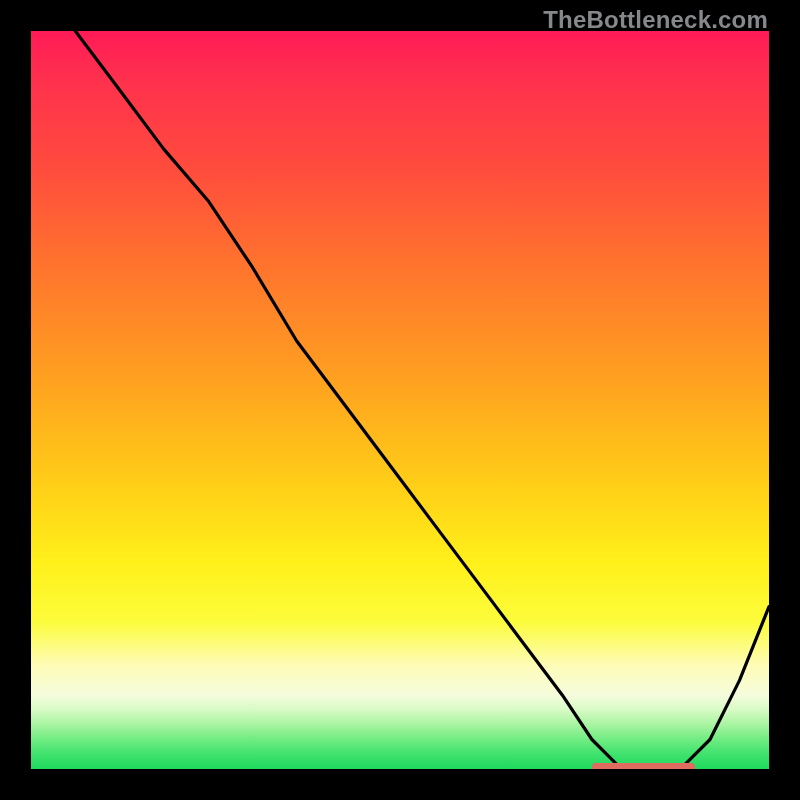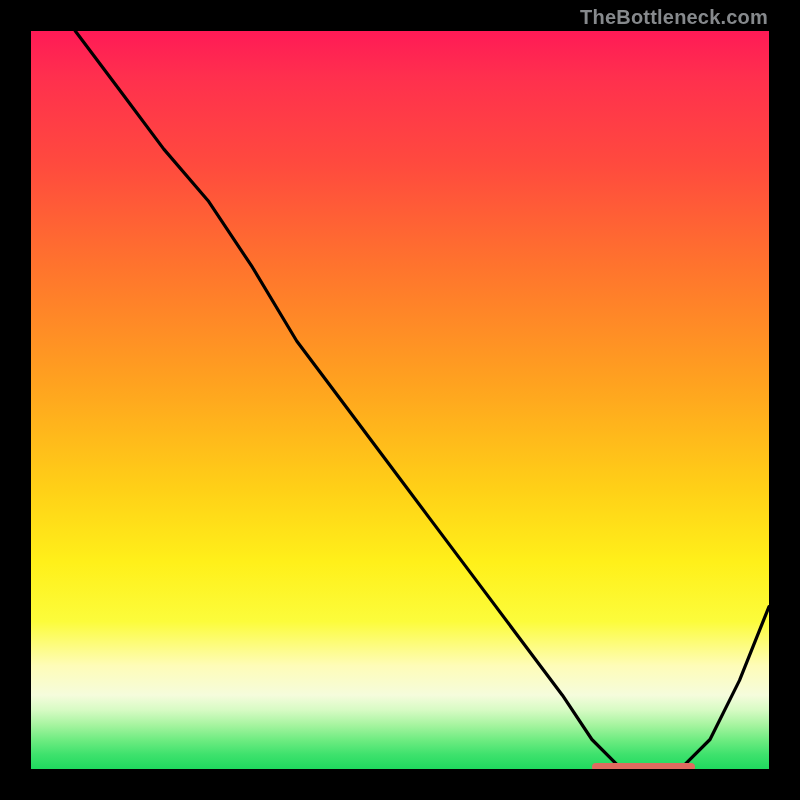--- a/index.html
+++ b/index.html
@@ -49,21 +49,21 @@
       #70ec82 96%,
       #3fe26d 98%,
       #1fd95e 100%
     );
   }
   .watermark {
     position: absolute;
     top: 6px;
     right: 32px;
     font-family: Arial, Helvetica, sans-serif;
-    font-size: 20px;
+    font-size: 24px;
     font-weight: 600;
     color: #86898c;
     letter-spacing: 0.2px;
     user-select: none;
   }
   .curve {
     position: absolute;
     left: 0;
     top: 0;
     width: 738px;

